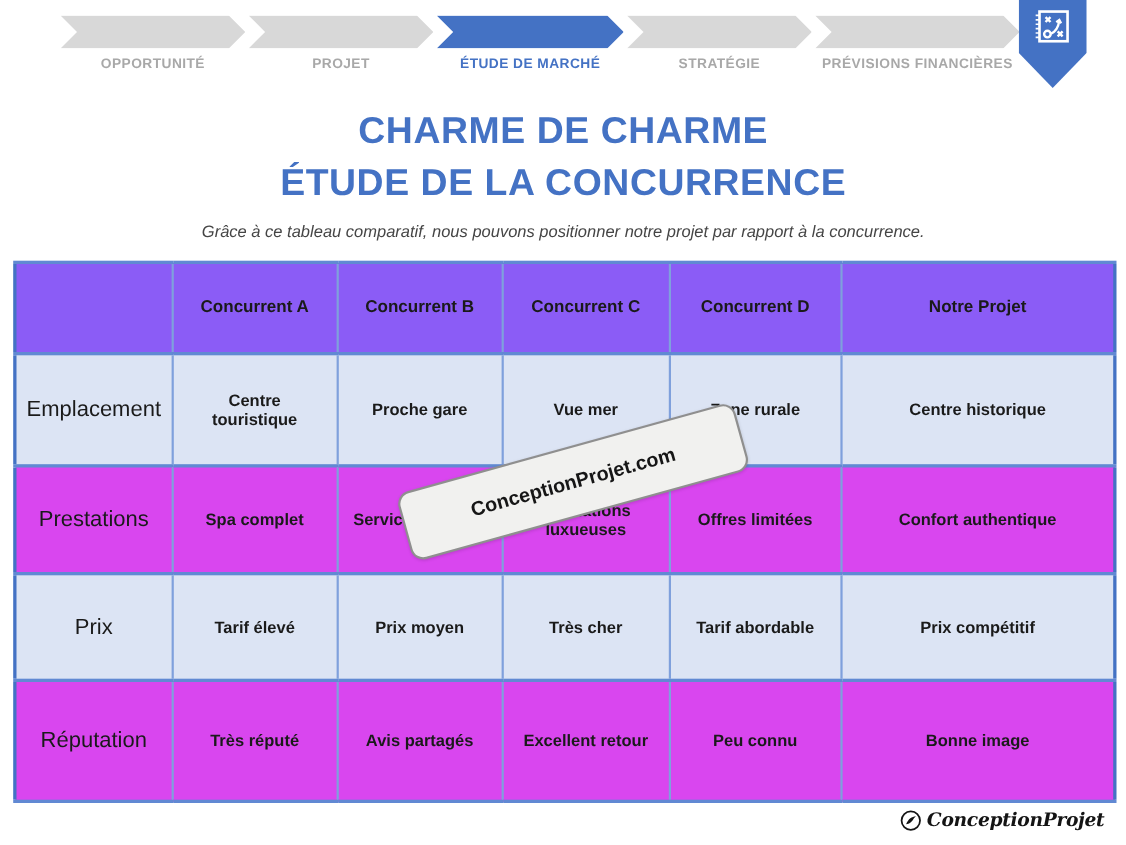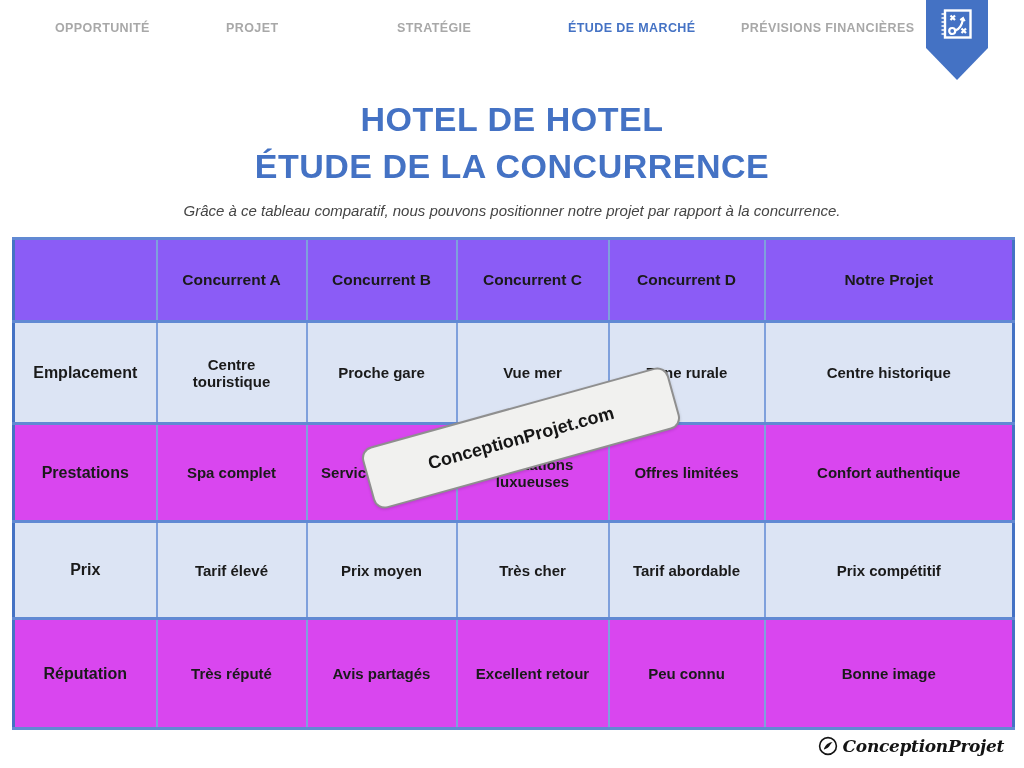--- a/index.html
+++ b/index.html
@@ -1,21 +1,21 @@
 <!DOCTYPE html>
 <html><head>
 <meta charset="utf-8">
 <style>
   html,body{margin:0;padding:0;}
   body{width:1024px;height:768px;background:#ffffff;font-family:"Liberation Sans",sans-serif;overflow:hidden;}
   .slide{position:relative;width:1024px;height:768px;background:#fff;}
 
   
   .stepper{position:absolute;left:55px;top:14px;width:872px;display:flex;gap:3px;}
-  .step{display:flex;flex-direction:row;align-items:stretch;}
+  .step{display:flex;flex-direction:column;align-items:stretch;}
   .step.w1{width:168px;} .step.w2{width:168px;} .step.w3{width:170px;} .step.w4{width:168px;} .step.w5{width:186px;}
   .chev{height:30px;background:#d8d8d8;
         clip-path:polygon(0 0,calc(100% - 15px) 0,100% 50%,calc(100% - 15px) 100%,0 100%,15px 50%);}
   .step-label{margin-top:7px;text-align:center;font-size:12.5px;font-weight:bold;
               letter-spacing:.4px;color:#a8a8a8;white-space:nowrap;}
   .step.active .chev{background:#4472c4;}
   .step.active .step-label{color:#4472c4;}
 
   
   .bookmark{position:absolute;left:926px;top:0;width:62px;height:80px;background:#4472c4;
@@ -31,21 +31,21 @@
 
   
   table.cmp{position:absolute;left:12px;top:237px;width:1000px;height:490px;
             border-collapse:collapse;border:3px solid #4472c4;table-layout:fixed;
             color:#1a1a1a;}
   table.cmp th,table.cmp td{border-left:2px solid #7fa0dc;border-right:2px solid #7fa0dc;
             border-top:3px solid #6189d3;border-bottom:3px solid #6189d3;
             text-align:center;vertical-align:middle;padding:2px 8px;white-space:pre-line;font-weight:bold;}
   table.cmp th{font-size:15.5px;font-weight:bold;background:#8b5cf6;}
   table.cmp td{font-size:15px;}
-  table.cmp td.rowlabel{font-size:16px;font-weight:bold;}
+  table.cmp td.rowlabel{font-size:20px;font-weight:normal;}
   tr.shaded td{background:#dce4f4;}
   tr.plain td{background:#d946ef;}
   tr.hdr{height:83px;} tr.r1{height:102px;} tr.r2{height:98px;} tr.r3{height:97px;} tr.r4{height:110px;}
 
   
   .watermark{position:absolute;left:362px;top:406px;width:314px;height:60px;
              transform:rotate(-15.5deg);background:#f1f1ef;border:2px solid #8f8f8f;
              border-radius:12px;display:flex;align-items:center;justify-content:center;
              font-size:18px;font-weight:bold;color:#161616;z-index:6;
              box-shadow:0 1px 3px rgba(0,0,0,.15);}
@@ -62,27 +62,27 @@
 
   <div class="stepper">
     <div class="step w1">
       <div class="chev"></div>
       <div class="step-label">OPPORTUNITÉ</div>
     </div>
     <div class="step w2">
       <div class="chev"></div>
       <div class="step-label">PROJET</div>
     </div>
+    <div class="step w3 active">
+      <div class="chev"></div>
+      <div class="step-label">ÉTUDE DE MARCHÉ</div>
+    </div>
     <div class="step w4">
       <div class="chev"></div>
       <div class="step-label">STRATÉGIE</div>
-    </div>
-    <div class="step w3 active">
-      <div class="chev"></div>
-      <div class="step-label">ÉTUDE DE MARCHÉ</div>
     </div>
     <div class="step w5">
       <div class="chev"></div>
       <div class="step-label">PRÉVISIONS FINANCIÈRES</div>
     </div>
   </div>
 
   <div class="bookmark">
     <svg width="34" height="34" viewBox="0 0 34 34">
       <rect x="5" y="3.5" width="25.5" height="27" fill="none" stroke="#ffffff" stroke-width="2.4"></rect>
@@ -98,21 +98,21 @@
         <path d="M10.5 8.5 l4.5 4.5 M15 8.5 l-4.5 4.5"></path>
         <path d="M21.5 21.5 l4.5 4.5 M26 21.5 l-4.5 4.5"></path>
         <circle cx="12.2" cy="24" r="3"></circle>
         <path d="M15.5 23.5 C19.5 22 22 18 23 12"></path>
         <path d="M20.3 13.2 L23 11.2 L24.6 14.2"></path>
       </g>
     </svg>
   </div>
 
   <div class="title">
-    <div>HOTEL DE HOTEL</div>
+    <div>CHARME DE CHARME</div>
     <div>ÉTUDE DE LA CONCURRENCE</div>
   </div>
   <div class="subtitle">Grâce à ce tableau comparatif, nous pouvons positionner notre projet par rapport à la concurrence.</div>
 
   <table class="cmp">
     <colgroup>
       <col style="width:143px">
         <col style="width:150px">
         <col style="width:150px">
       <col style="width:152px">

